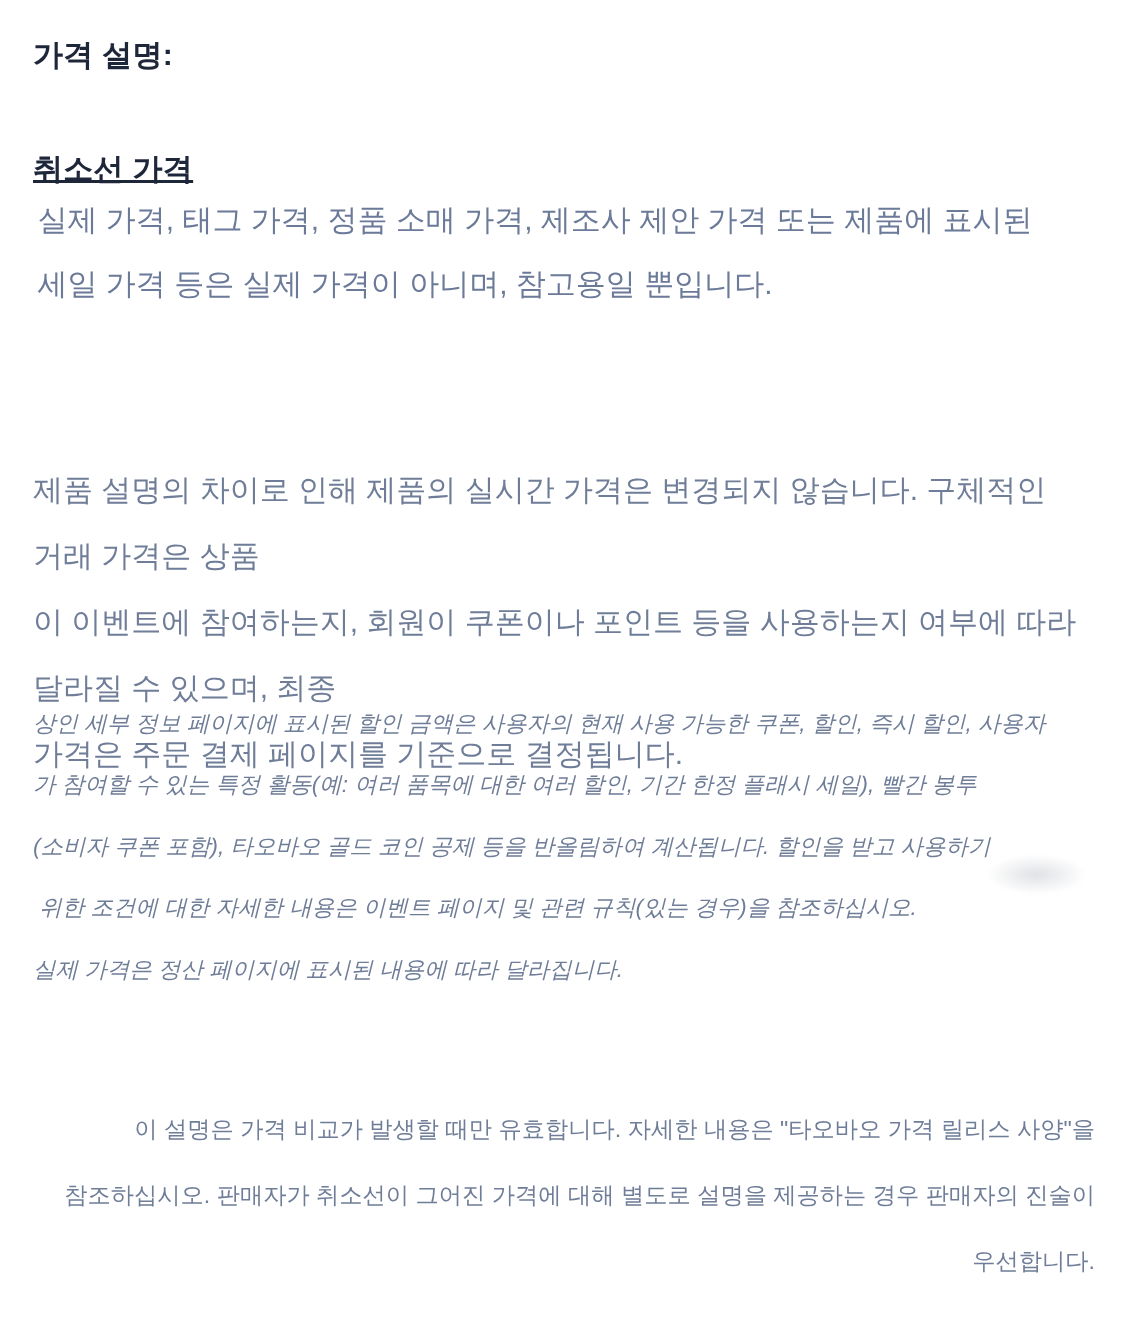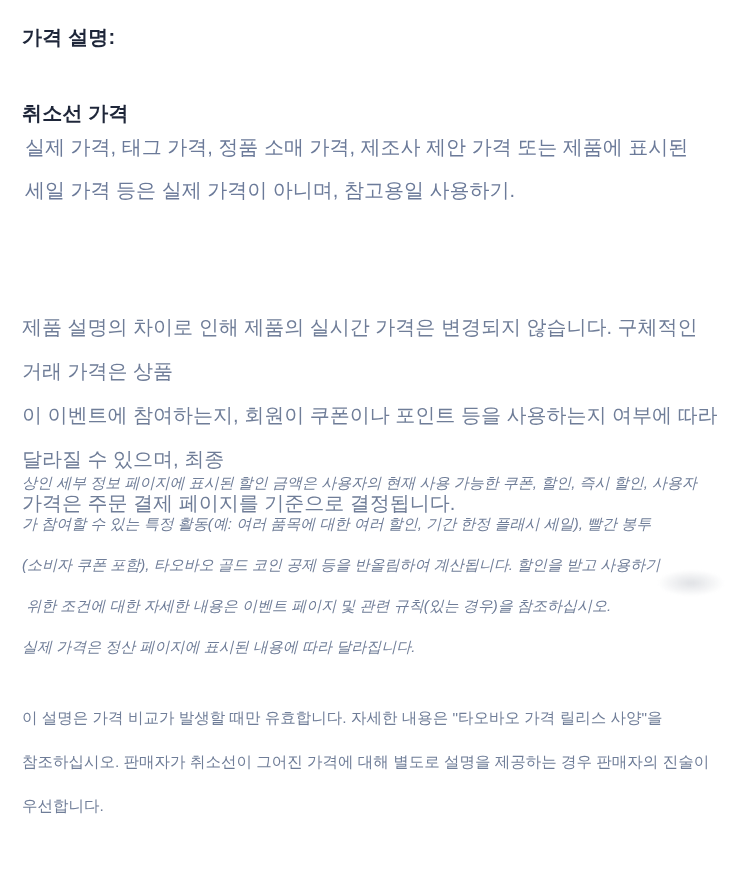--- a/index.html
+++ b/index.html
@@ -30,21 +30,21 @@
     word-break: keep-all;
   }
   .h-main {
     font-size: 20px;
     line-height: 26px;
     font-weight: 700;
     color: var(--heading);
     letter-spacing: 0.2px;
   }
   .h-title { top: 24px; }
-  .h-strike { top: 100px; }
+  .h-strike { top: 100px; text-decoration: underline; }
   .big-para {
     top: 126px;
     padding-left: 3px;
     font-size: 20px;
     line-height: 43px;
     font-weight: 400;
     color: var(--big-text);
   }
   .h-sub {
     top: 274px;
@@ -62,23 +62,24 @@
     font-size: 20px;
     line-height: 44px;
   }
   .p-discount {
     top: 462px;
     font-size: 15px;
     line-height: 41px;
     font-style: italic;
   }
   .p-validity {
-    top: 696px;
+    top: 732px;
     font-size: 15.5px;
     line-height: 44px;
+    text-align: right;
   }
   .smudge {
     position: absolute;
     left: 658px;
     top: 570px;
     width: 66px;
     height: 26px;
     border-radius: 8px;
     background: radial-gradient(ellipse at center,
                 rgba(165,170,180,0.35) 0%,
@@ -90,21 +91,21 @@
 </head>
 <body>
 
 <div class="page">
 
   <h1 class="h-main h-title">가격 설명:</h1>
 
   <h2 class="h-main h-strike">취소선 가격</h2>
 
   <p class="big-para">실제 가격, 태그 가격, 정품 소매 가격, 제조사 제안 가격 또는 제품에 표시된
-세일 가격 등은 실제 가격이 아니며, 참고용일 사용하기.</p>
+세일 가격 등은 실제 가격이 아니며, 참고용일 뿐입니다.</p>
 
 
   <p class="body-para p-realtime">제품 설명의 차이로 인해 제품의 실시간 가격은 변경되지 않습니다. 구체적인 거래 가격은 상품
 이 이벤트에 참여하는지, 회원이 쿠폰이나 포인트 등을 사용하는지 여부에 따라 달라질 수 있으며, 최종
 가격은 주문 결제 페이지를 기준으로 결정됩니다.</p>
 
   <p class="body-para p-discount">상인 세부 정보 페이지에 표시된 할인 금액은 사용자의 현재 사용 가능한 쿠폰, 할인, 즉시 할인, 사용자
 가 참여할 수 있는 특정 활동(예: 여러 품목에 대한 여러 할인, 기간 한정 플래시 세일), 빨간 봉투
 (소비자 쿠폰 포함), 타오바오 골드 코인 공제 등을 반올림하여 계산됩니다. 할인을 받고 사용하기
  위한 조건에 대한 자세한 내용은 이벤트 페이지 및 관련 규칙(있는 경우)을 참조하십시오.

